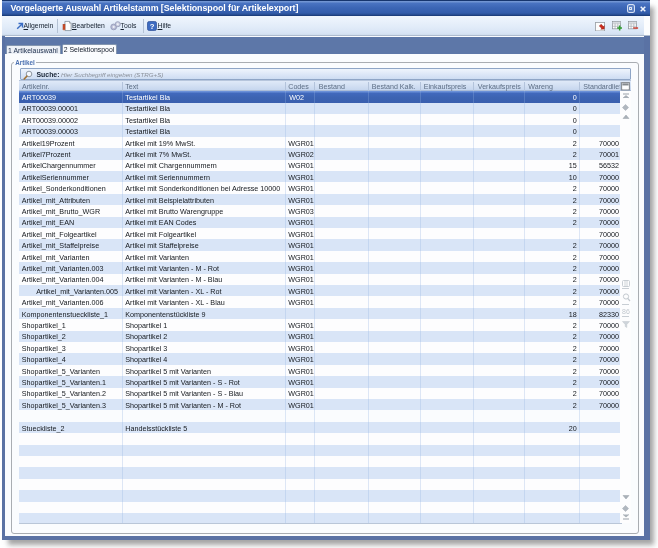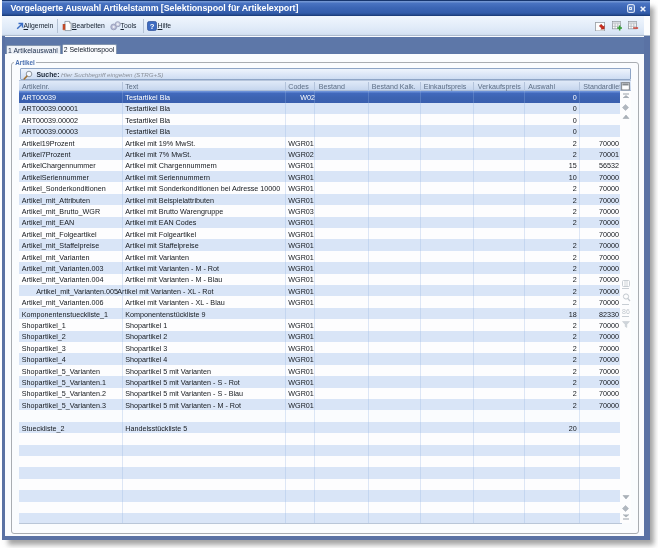--- a/index.html
+++ b/index.html
@@ -133,41 +133,41 @@
       </div>
       <div id="grid">
         <div id="ghead">
           <span class="h" style="left:2.7px">Artikelnr.</span>
           <span class="h" style="left:106px">Text</span>
           <span class="h" style="left:269px">Codes</span>
           <span class="h" style="left:299.5px">Bestand</span>
           <span class="h" style="left:352.5px">Bestand Kalk.</span>
           <span class="h" style="left:404.5px">Einkaufspreis</span>
           <span class="h" style="left:458.5px">Verkaufspreis</span>
-          <span class="h" style="left:509px">Auswahl</span>
+          <span class="h" style="left:509px">Wareng</span>
           <span class="h" style="left:564px">Standardlief</span>
           <div class="hvl" style="left:103.2px"></div>
 <div class="hvl" style="left:266.2px"></div>
 <div class="hvl" style="left:294.4px"></div>
 <div class="hvl" style="left:348.5px"></div>
 <div class="hvl" style="left:400.7px"></div>
 <div class="hvl" style="left:454.2px"></div>
 <div class="hvl" style="left:504.9px"></div>
 <div class="hvl" style="left:559.7px"></div>
 <div class="hvl" style="left:601.2px"></div>
           <svg class="abs" style="left:602px;top:1.5px" width="9" height="9" viewBox="0 0 9 9">
             <rect x="0.6" y="0.6" width="7.8" height="7.3" fill="#f2f3f4" stroke="#85898e" stroke-width="1"></rect>
             <rect x="1.4" y="1.4" width="6.2" height="2" fill="#84898e"></rect>
             <rect x="1.7" y="4" width="5.6" height="3.2" fill="#fefefe"></rect>
           </svg>
         </div>
         <div class="row sel" style="top:11.6px">
             <span class="c" style="left:2.5px">ART00039</span>
             <span class="c" style="left:106px">Testartikel Bla</span>
-            <span class="c" style="left:281px">W02</span>
+            <span class="c" style="left:270px">W02</span>
             <span class="c r" style="left:504.9px;width:52.5px">0</span>
           </div>
 <div class="row lb" style="top:23.0px">
             <span class="c" style="left:2.5px">ART00039.00001</span>
             <span class="c" style="left:106px">Testartikel Bla</span>
             <span class="c r" style="left:504.9px;width:52.5px">0</span>
           </div>
 <div class="row w" style="top:34.4px">
             <span class="c" style="left:2.5px">ART00039.00002</span>
             <span class="c" style="left:106px">Testartikel Bla</span>
@@ -263,21 +263,21 @@
           </div>
 <div class="row w" style="top:194.0px">
             <span class="c" style="left:2.5px">Artikel_mit_Varianten.004</span>
             <span class="c" style="left:106px">Artikel mit Varianten - M - Blau</span>
             <span class="c" style="left:269px">WGR01</span>
             <span class="c r" style="left:504.9px;width:52.5px">2</span>
             <span class="c r" style="left:559.7px;width:40px">70000</span>
           </div>
 <div class="row lb" style="top:205.4px">
             <span class="c" style="left:17px">Artikel_mit_Varianten.005</span>
-            <span class="c" style="left:98px">Artikel mit Varianten - XL - Rot</span>
+            <span class="c" style="left:106px">Artikel mit Varianten - XL - Rot</span>
             <span class="c" style="left:269px">WGR01</span>
             <span class="c r" style="left:504.9px;width:52.5px">2</span>
             <span class="c r" style="left:559.7px;width:40px">70000</span>
           </div>
 <div class="row w" style="top:216.8px">
             <span class="c" style="left:2.5px">Artikel_mit_Varianten.006</span>
             <span class="c" style="left:106px">Artikel mit Varianten - XL - Blau</span>
             <span class="c" style="left:269px">WGR01</span>
             <span class="c r" style="left:504.9px;width:52.5px">2</span>
             <span class="c r" style="left:559.7px;width:40px">70000</span>

